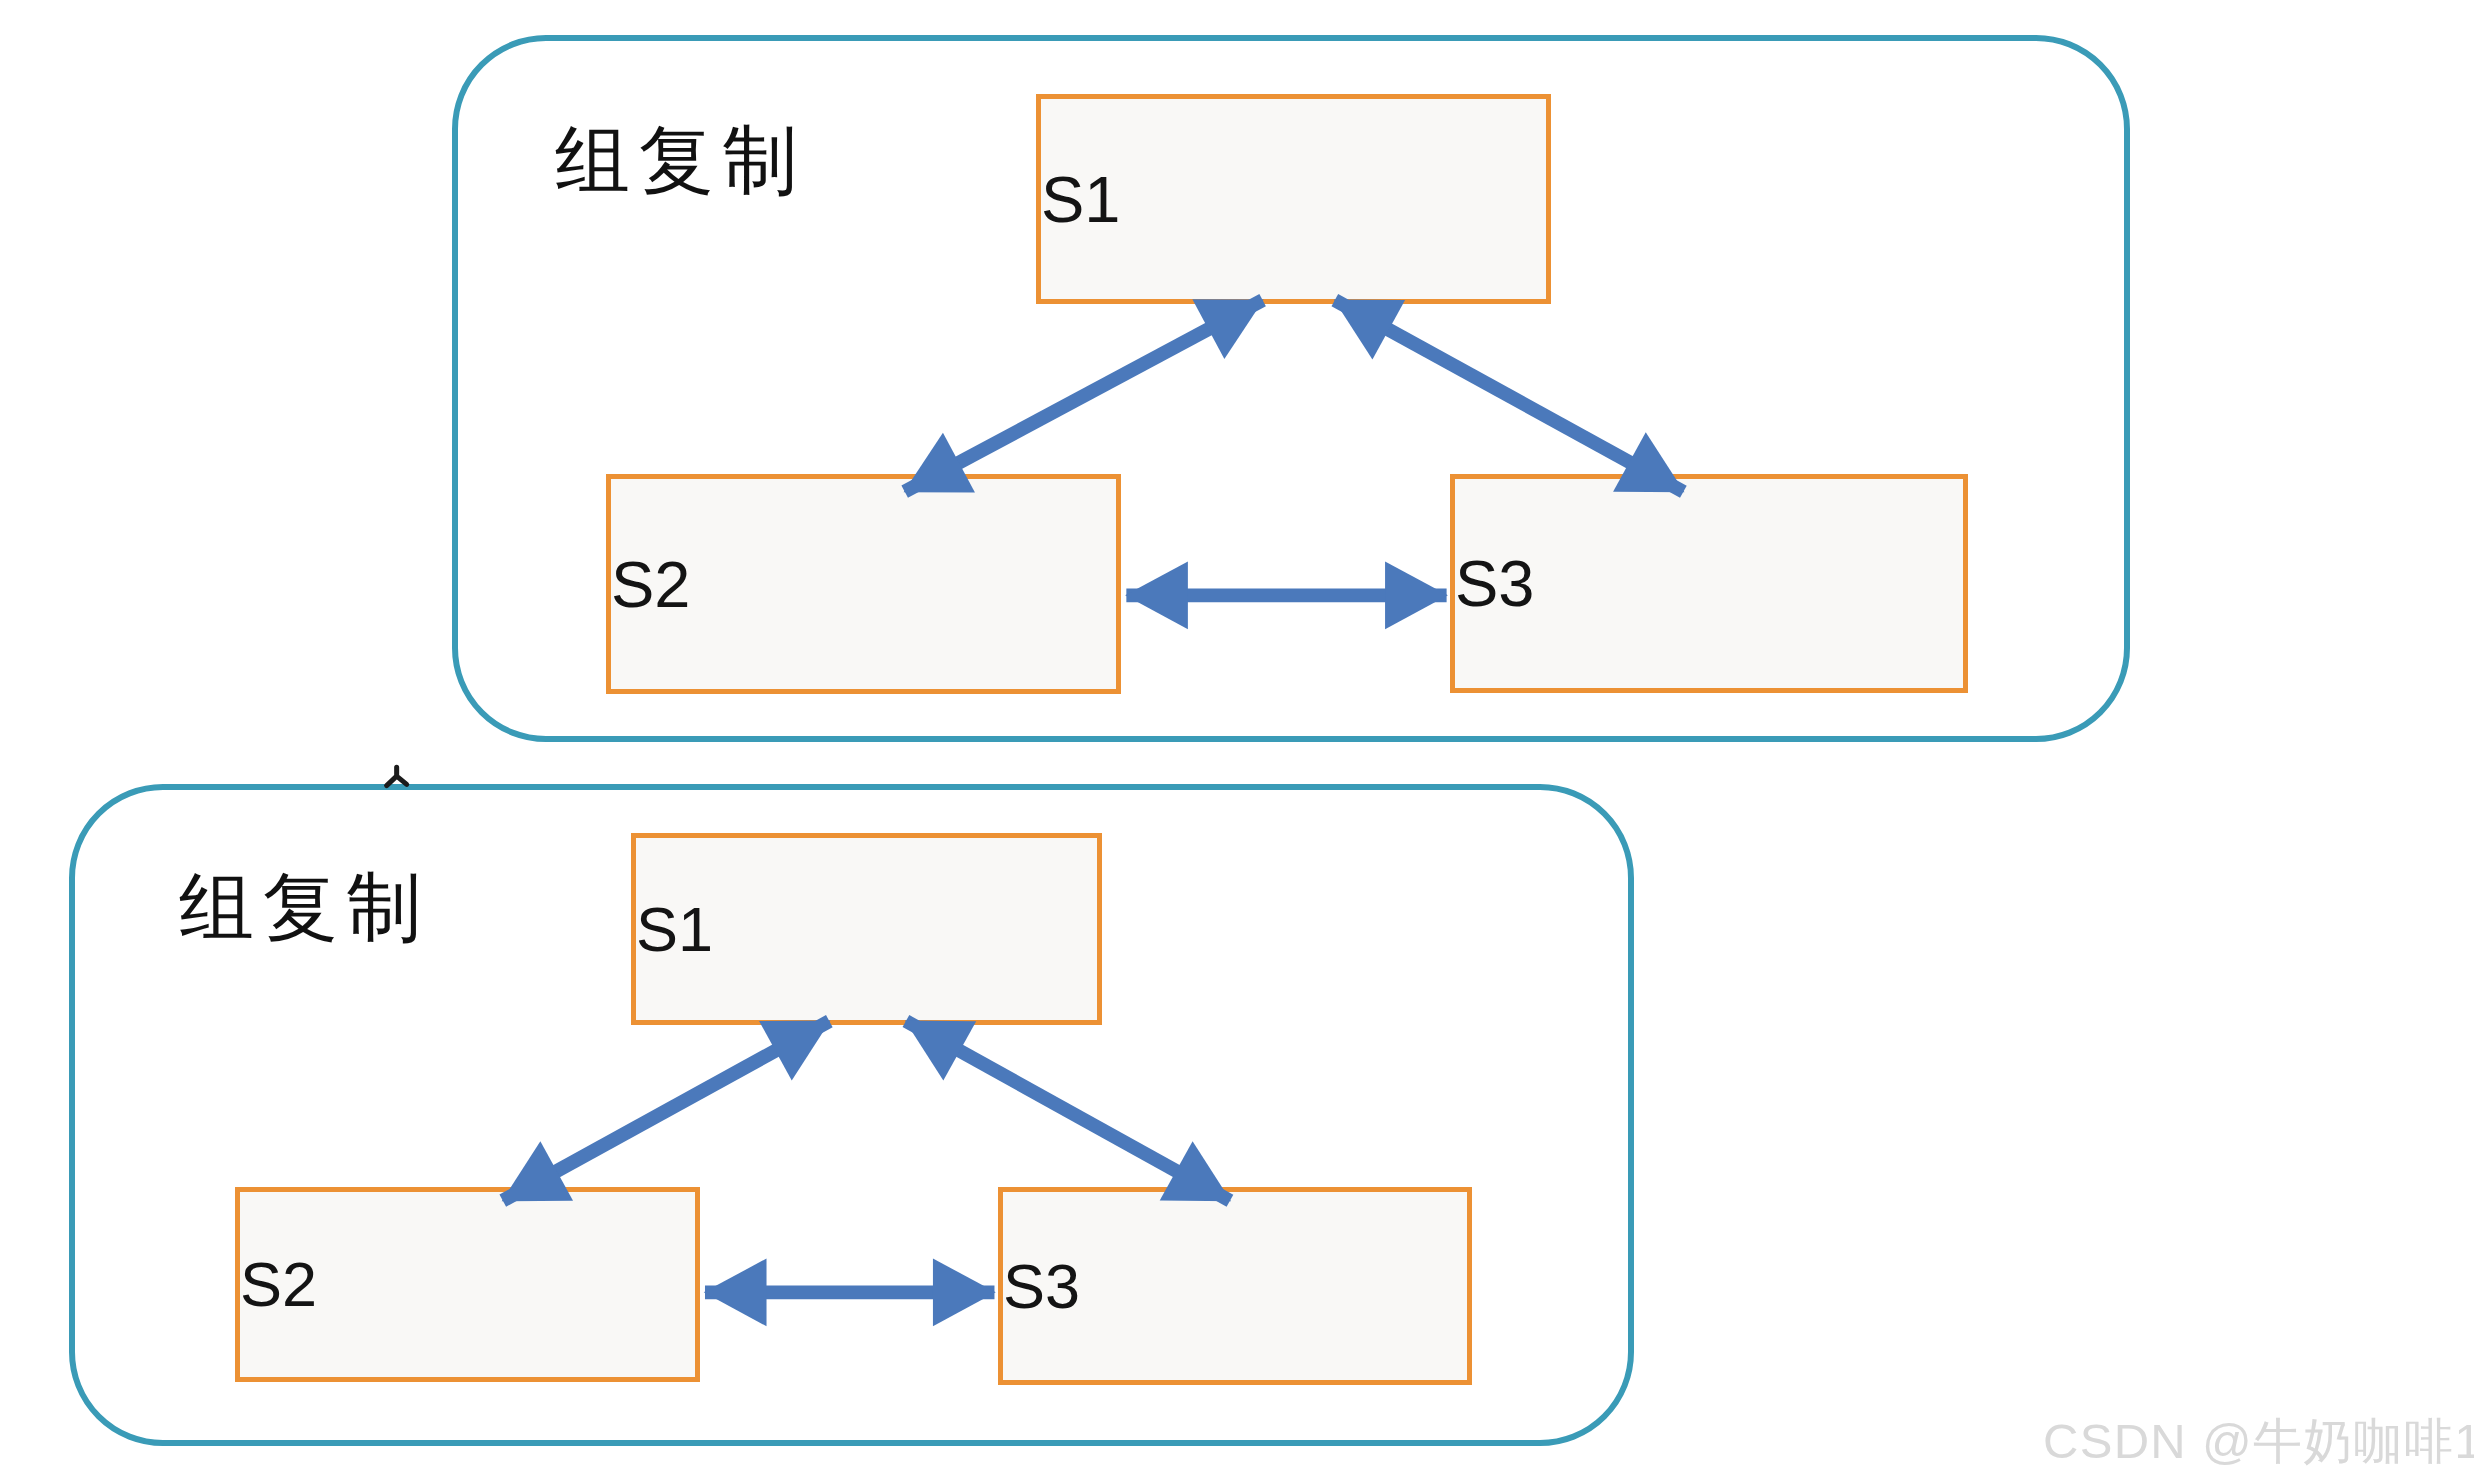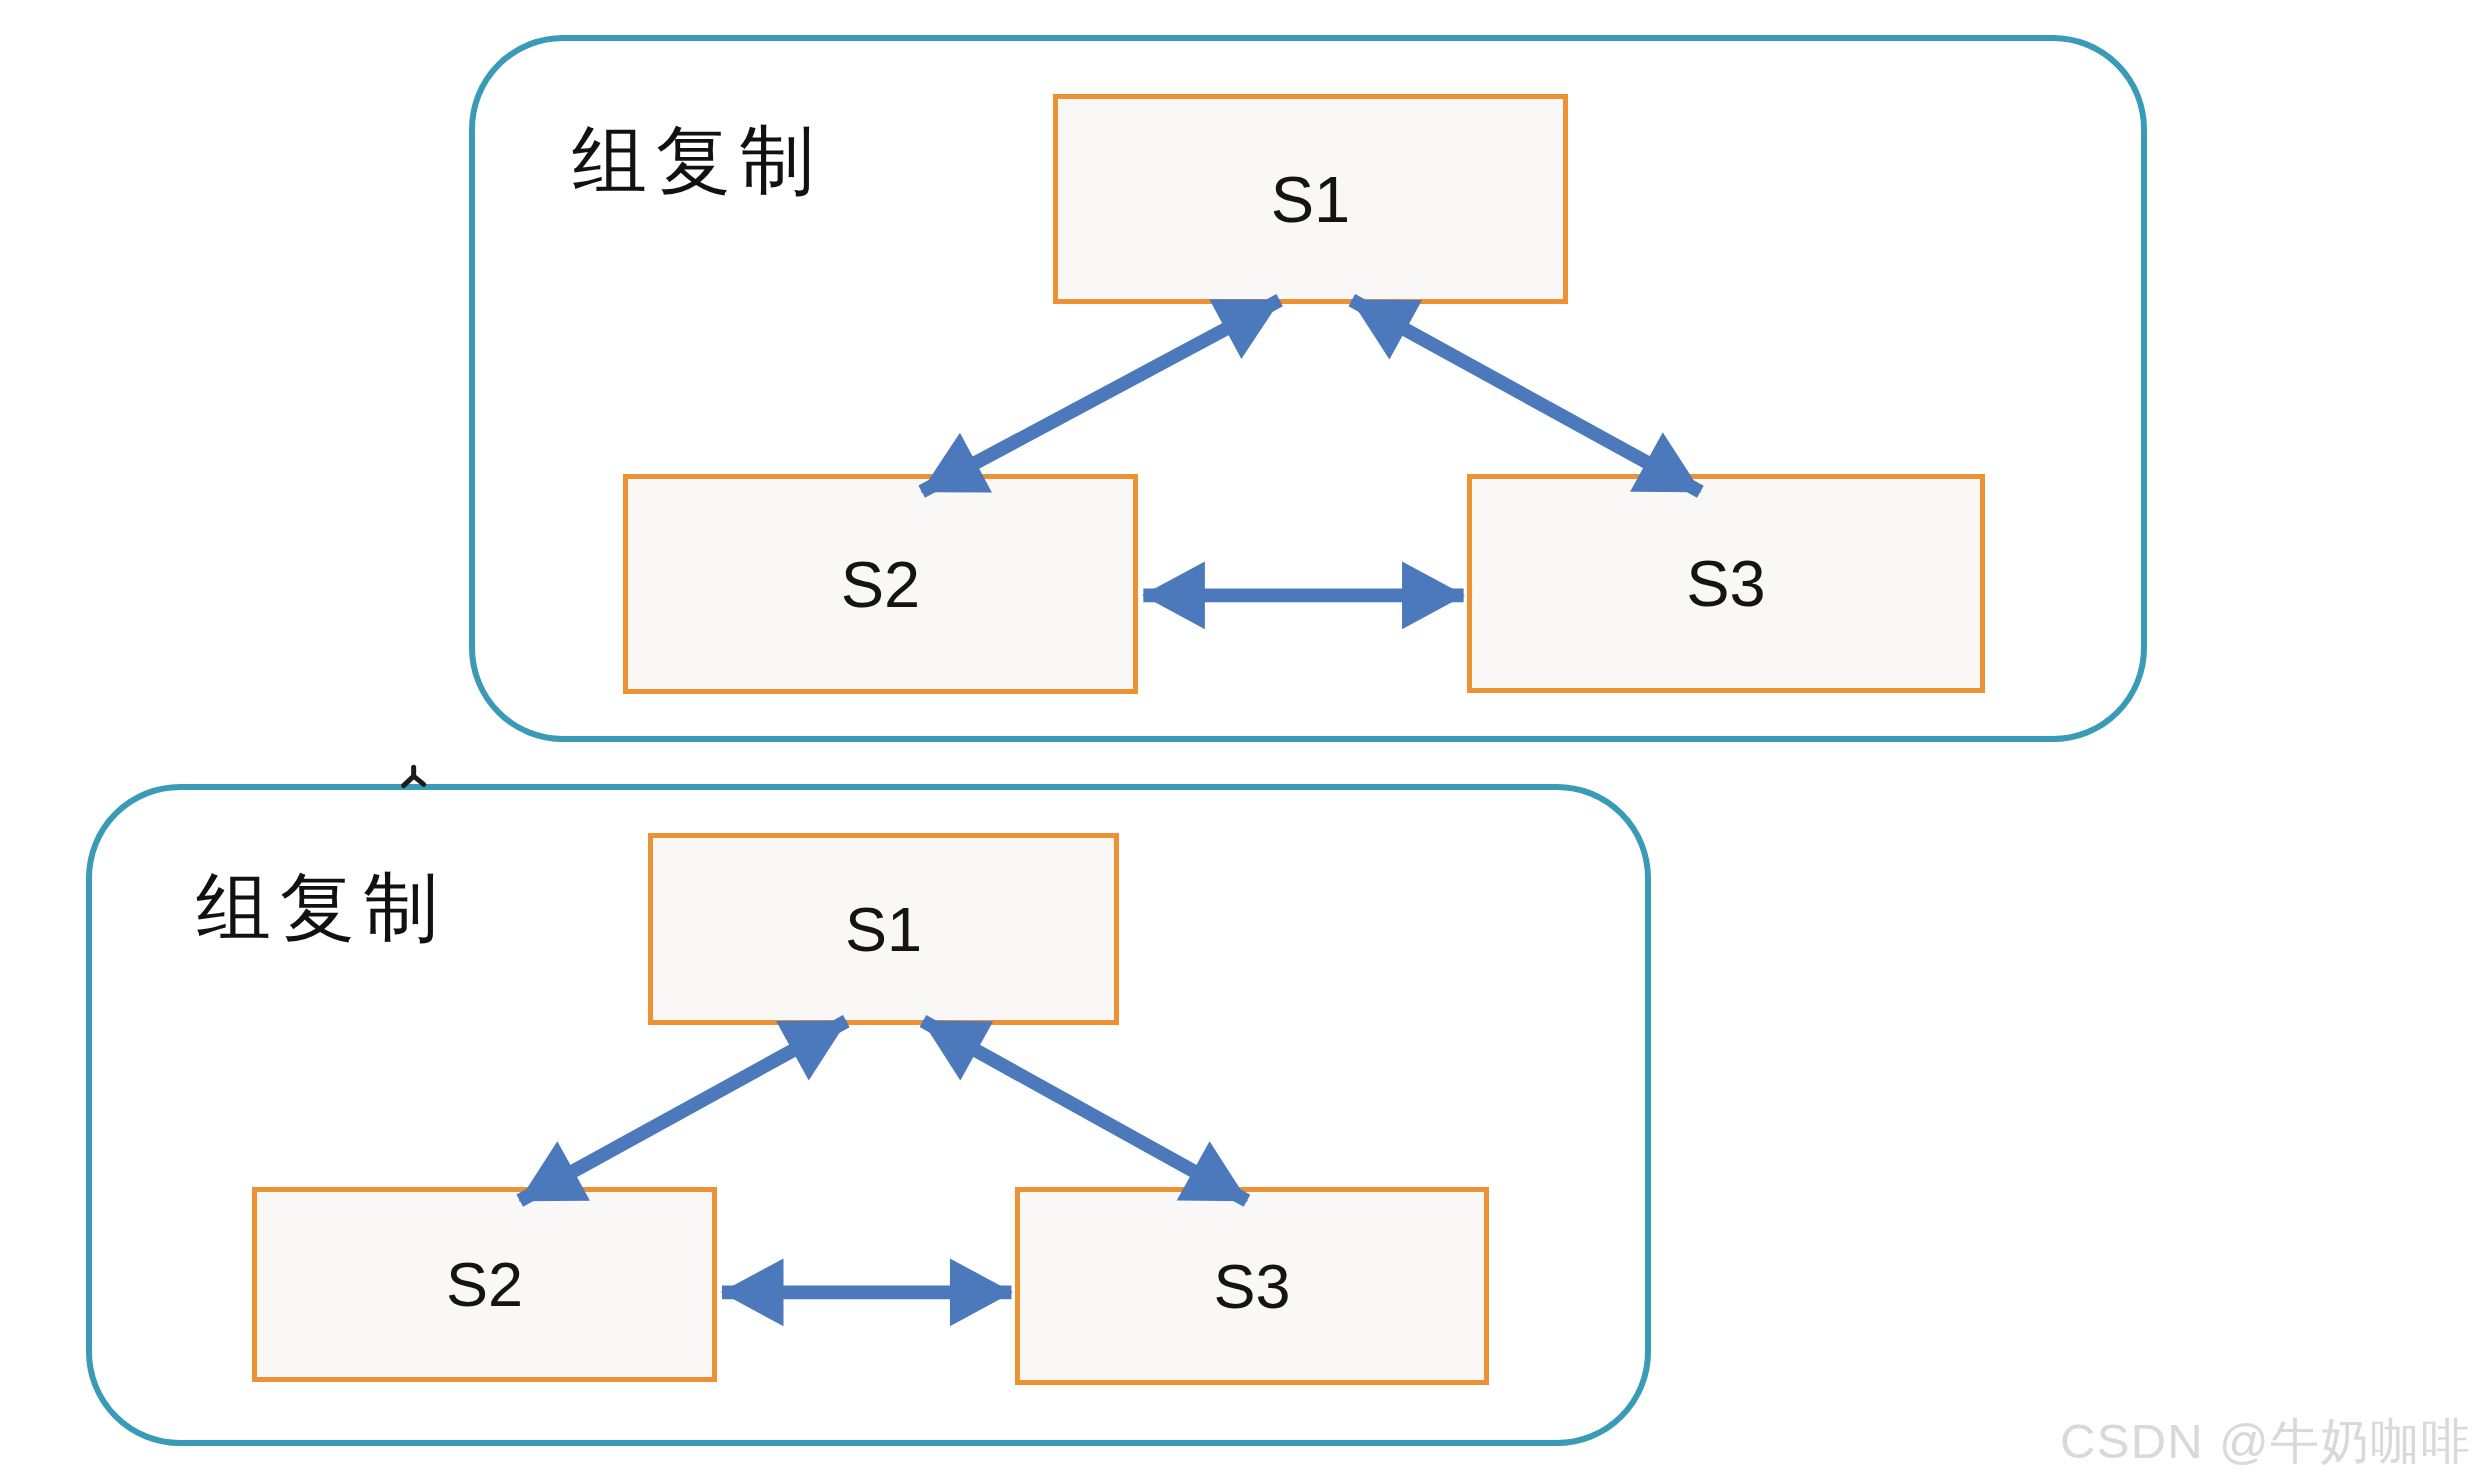--- a/index.html
+++ b/index.html
@@ -8,21 +8,20 @@
     width: 2475px;
     height: 1482px;
     overflow: hidden;
     background: var(--background, #ffffff);
     font-family: "Liberation Sans", sans-serif;
   }
   .canvas {
     position: relative;
     width: 2409px;
     height: 1482px;
-    margin-left: 17px;
   }
   
   .group {
     position: absolute;
     border: 6.3px solid var(--container-border, #3a9bb7);
     border-radius: 94px;
     box-sizing: border-box;
     background: transparent;
   }
   .group.g1 { left: 452px; top: 35px;  width: 1678px; height: 707px; }
@@ -41,21 +40,21 @@
   .g2 .glabel { left: 104px; top: 80px; }
 
   
   .node {
     position: absolute;
     box-sizing: border-box;
     border: 5.7px solid var(--node-border, #ec9134);
     background: var(--node-fill, #f9f8f6);
     display: flex;
     align-items: center;
-    justify-content: center;
+    justify-content: flex-start;
   }
   .node span {
     font-family: "Liberation Sans", sans-serif;
     color: var(--node-text, #141414);
     line-height: 1;
   }
   .g1 .node span { font-size: 65px; }
   .g2 .node span { font-size: 63px; }
 
   .g1 .n-s1 { left: 578px;  top: 53px;  width: 515px; height: 210px; }

